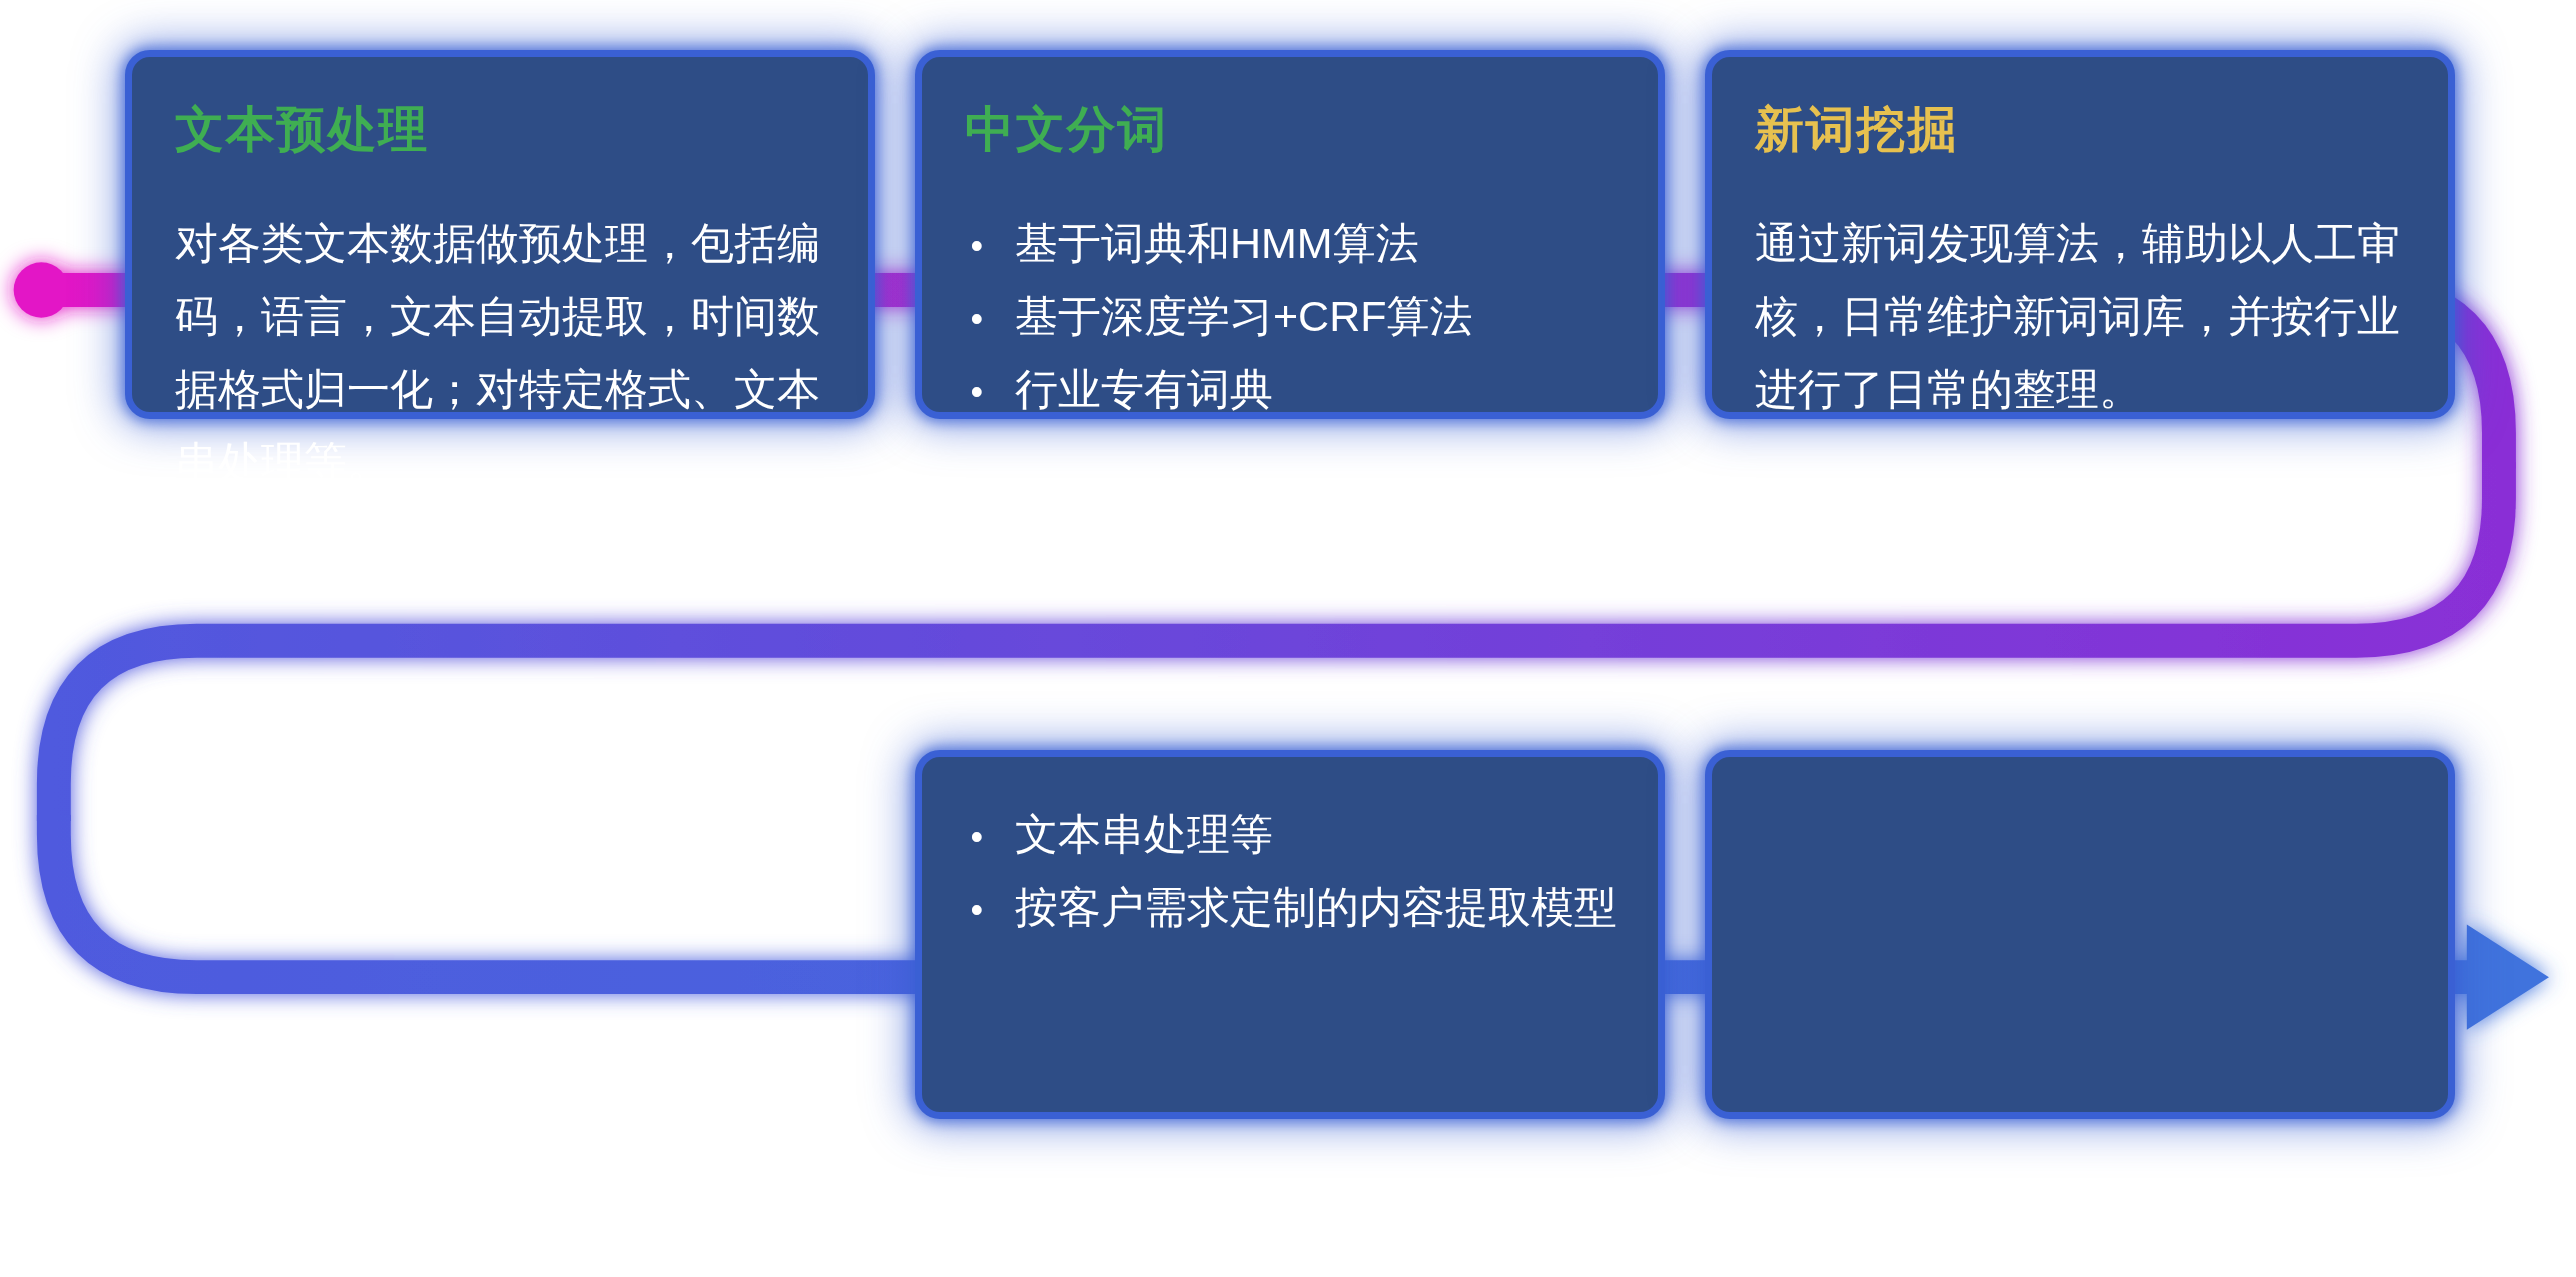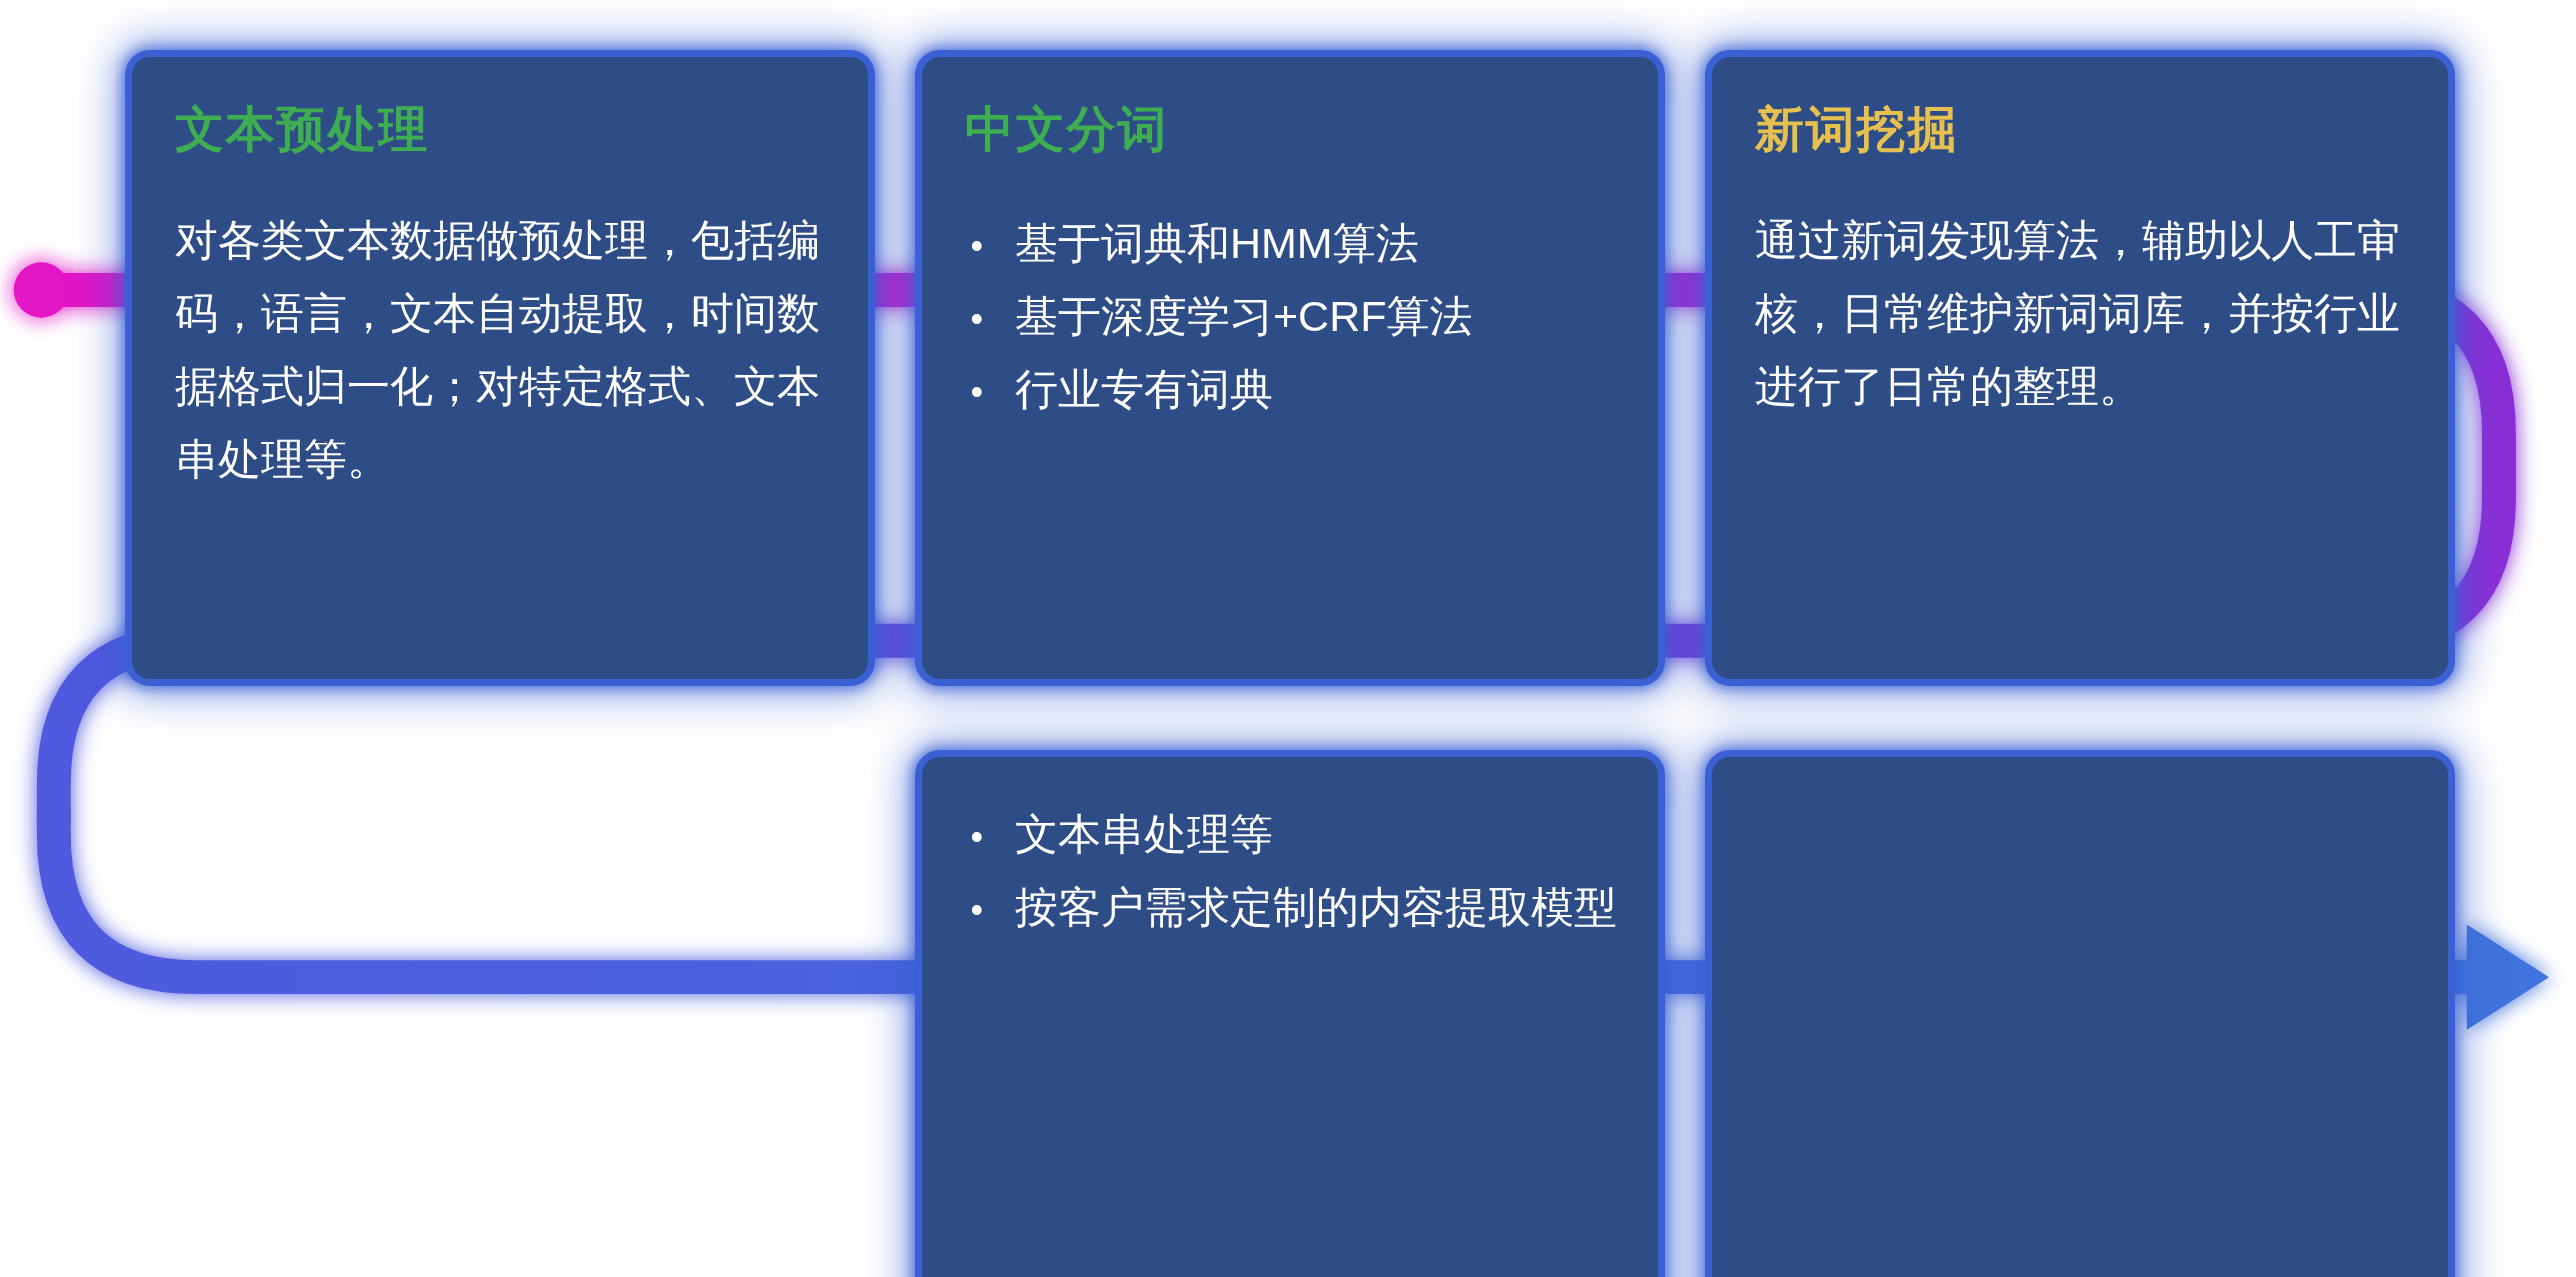--- a/index.html
+++ b/index.html
@@ -21,21 +21,21 @@
   }
   .pipeline {
     position: absolute;
     left: 0; top: 0;
     width: 2576px; height: 1277px;
     z-index: 0;
   }
   .card {
     position: absolute;
     width: 750px;
-    height: 636px;
+    height: 369px;
     background: var(--card-bg);
     border: 7.1px solid var(--card-border);
     border-radius: 25px;
     box-shadow: 0 0 41px 9px rgba(58, 96, 212, 0.55), 0 0 12.5px 2.7px rgba(58, 96, 212, 0.75);
     padding: 41px 39px 36px 43px;
     z-index: 1;
   }
   .r1 { top: 50px; }
   .r2 { top: 750px; }
   .c1 { left: 125px; }
@@ -49,21 +49,20 @@
     line-height: 1.3;
   }
   .green { color: var(--title-green); }
   .yellow { color: var(--title-yellow); }
   .card-body {
     margin: 0;
     color: var(--body-text);
     font-size: 43px;
     line-height: 1.7;
     letter-spacing: 0;
-    font-family: Liberation Mono, monospace;
   }
   ul.card-bullets {
     list-style: none;
     margin: 0;
     padding: 0;
   }
   .card-bullets li {
     display: flex;
     align-items: baseline;
     color: var(--body-text);

